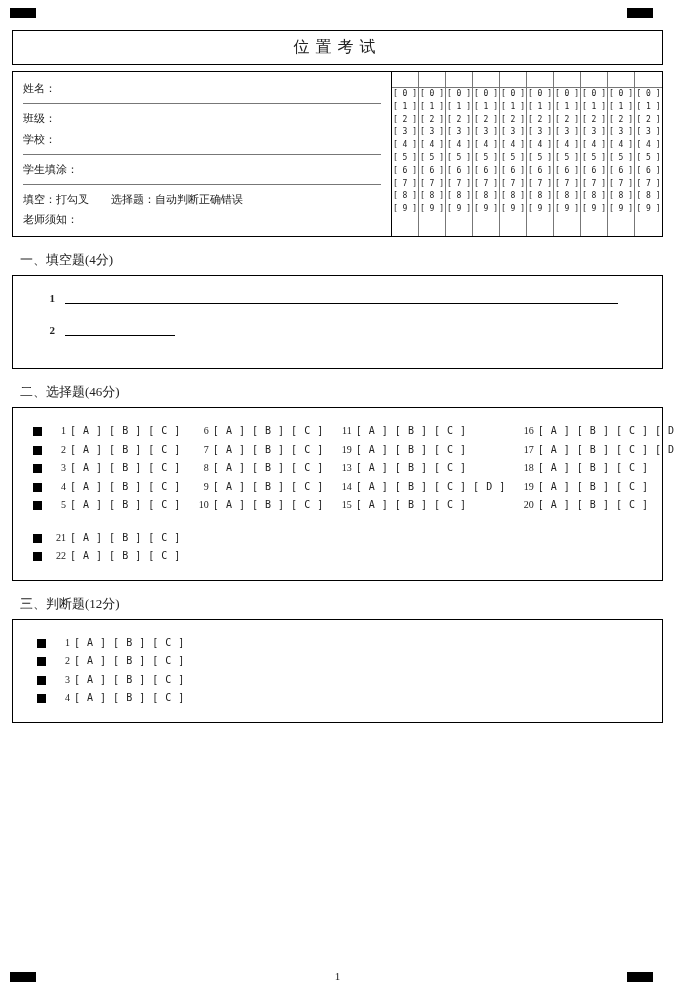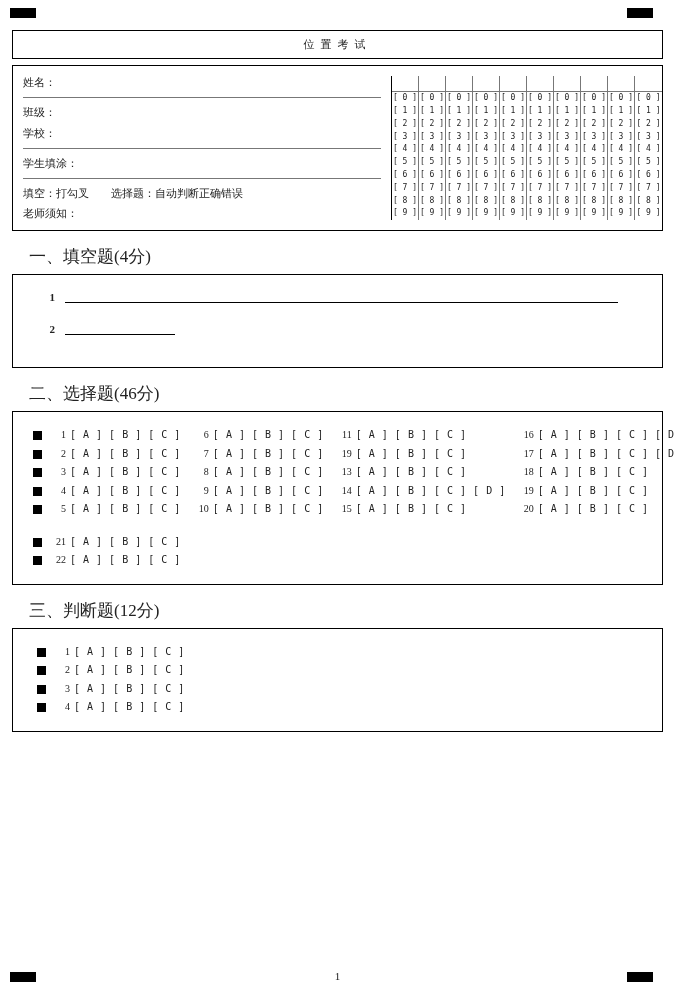--- a/index.html
+++ b/index.html
@@ -30,28 +30,27 @@
     transform: translateX(-50%);
     font-size: 11px;
   }
   .content {
     margin-top: 20px;
   }
   .title-box {
     border: 1px solid #000;
     text-align: center;
     padding: 6px 0;
-    font-size: 11px;
+    font-size: 16px;
     letter-spacing: 6px;
     margin-bottom: 6px;
   }
   .info-wrap {
     display: flex;
     border: 1px solid #000;
-    align-items: center;
   }
   .info-left {
     flex: 1;
     padding: 6px 10px;
     font-size: 11px;
     line-height: 1.9;
   }
   .info-left hr {
     border: none;
     border-top: 1px solid #777;
@@ -74,22 +73,22 @@
     font-family: monospace;
     font-size: 8px;
     line-height: 1.6;
   }
   .id-col:last-child { border-right: none; }
   .id-header {
     height: 16px;
     border-bottom: 1px solid #777;
   }
   .section-title {
-    margin: 14px 0 6px 17px;
-    font-size: 17px;
+    margin: 14px 0 6px 8px;
+    font-size: 13px;
   }
   .sec-box {
     border: 1px solid #000;
     padding: 14px 24px;
     font-size: 11px;
   }
   .fill-q {
     display: flex;
     align-items: flex-end;
     margin-bottom: 18px;

